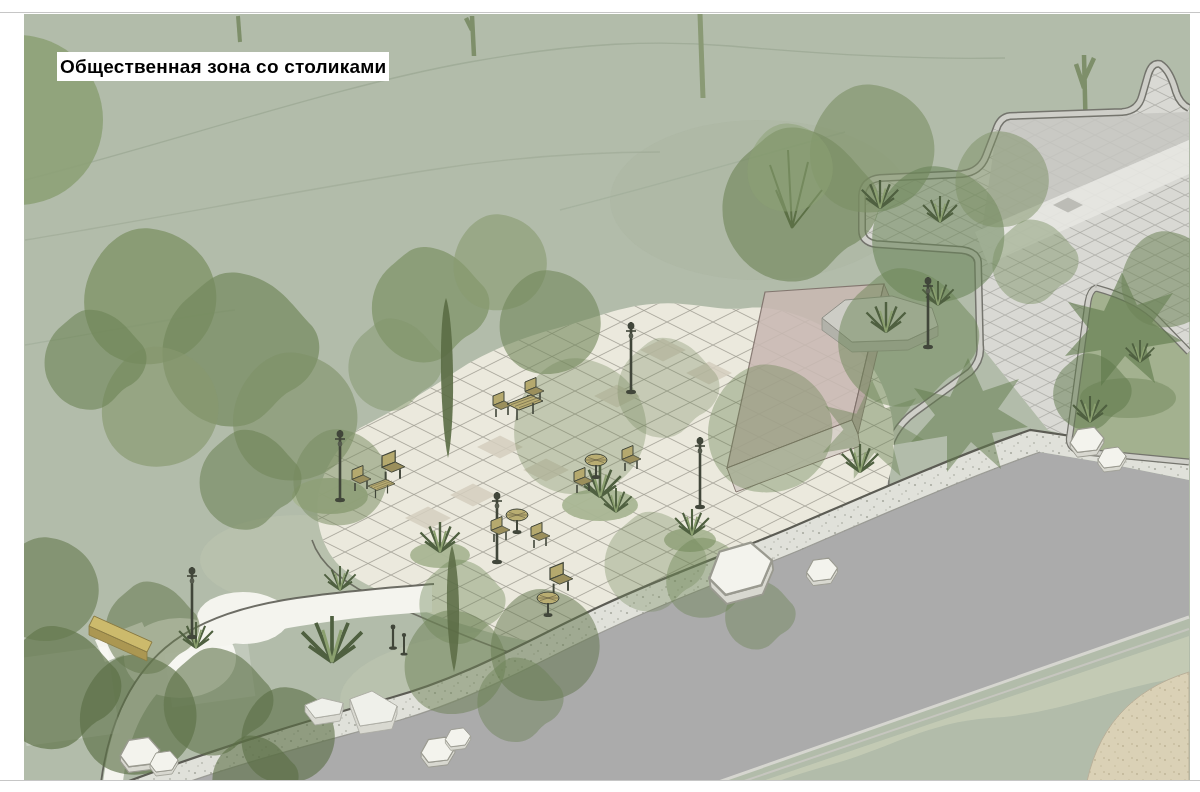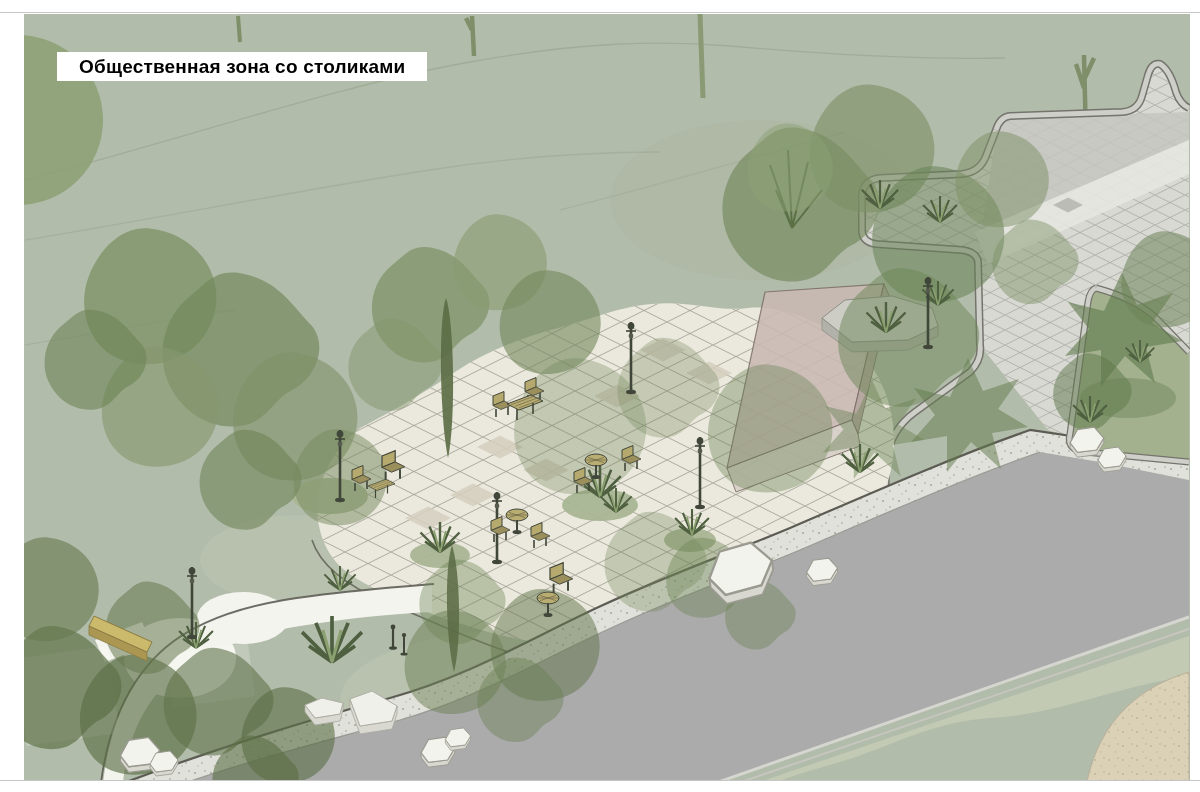--- a/index.html
+++ b/index.html
@@ -2,21 +2,21 @@
 <html style="--page-background: #ffffff; --frame-line: #c6c6c6; --grass: #b2bcaa; --grass-light: #c0c8b2; --contour-line: #9fab97; --tree-dark: #5f7349; --tree-mid: #7b9164; --tree-light: #8da177; --plaza-cream: #ebe9dd; --plaza-tile-line: #97958a; --plaza-tile-dark: #d5cfbf; --gray-plaza: #d9d9d4; --gray-plaza-dark: #c6c6c1; --curb-light: #cfcfc9; --curb-dark: #74746d; --road: #ababab; --sidewalk: #e0e1da; --building-top: #c9b9b3; --building-front: #d7d0c8; --building-side: #b2a19b; --bench-yellow: #ccba6c; --stone-white: #f3f3ed; --sand: #dad1b6; --furniture-dark: #41463a; --furniture-tan: #b5a96e; --title-color: #8b1818; --title-background: #ffffff;"><head>
 <meta charset="utf-8">
 <style>
   html,body{margin:0;padding:0;background:#ffffff;}
   .page{position:relative;width:1200px;height:792px;background:var(--page-background,#fff);overflow:hidden;
         font-family:"Liberation Sans", sans-serif;}
   .frame-line{position:absolute;left:0;width:1200px;height:1px;background:var(--frame-line,#c8c8c8);}
   .canvas{position:absolute;left:24px;top:14px;width:1166px;height:766px;overflow:hidden;}
   .title-label{position:absolute;left:57px;top:52px;background:var(--title-background,#fff);
 ated     color:var(--title-color,#8b1818);font-weight:bold;font-size:19px;line-height:29px;
-        padding:0 22px;letter-spacing:.2px;white-space:nowrap;}
+        padding:0 3px;letter-spacing:.2px;white-space:nowrap;}
 </style>
 </head>
 <body>
 
 <div class="page">
   <div class="frame-line" style="top:12px"></div>
   <div class="frame-line" style="top:780px"></div>
 
   <div class="canvas">
   <svg width="1166" height="766" viewBox="24 14 1166 766" xmlns="http://www.w3.org/2000/svg">

